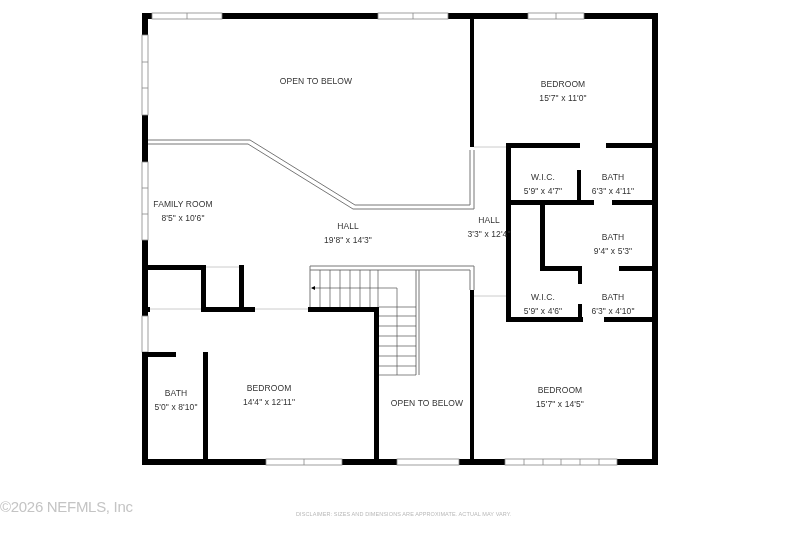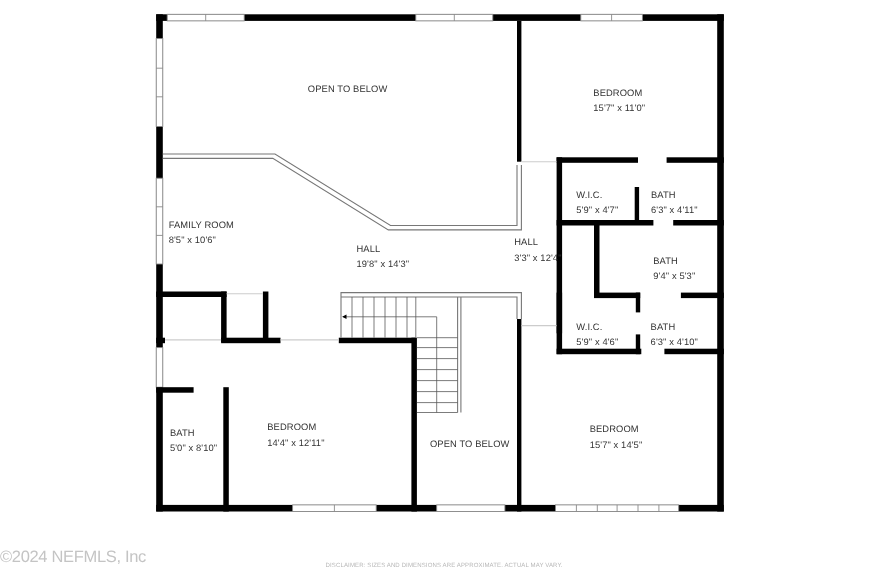--- a/index.html
+++ b/index.html
@@ -3,21 +3,21 @@
 <meta charset="utf-8">
 <style>
   html, body { margin:0; padding:0; background:#ffffff; }
   body { width:800px; height:533px; position:relative; overflow:hidden; font-family:"Liberation Sans", sans-serif; }
   #plan { position:absolute; left:0; top:0; width:800px; height:533px; }
   .wall { fill:#000; }
   .win { fill:#fff; stroke:#888; stroke-width:0.8; }
   .rail { fill:none; stroke:#777; stroke-width:1; }
   .stair { fill:none; stroke:#555; stroke-width:0.7; }
   .thin { stroke:#ccc; stroke-width:1; }
-  .label { position:absolute; transform:translateX(-50%); font-size:8.5px; color:#333; line-height:14px; white-space:nowrap; letter-spacing:0.1px; }
+  .label { position:absolute; transform:translateX(-50%); text-align:center; font-size:8.5px; color:#333; line-height:14px; white-space:nowrap; letter-spacing:0.1px; }
   .copyright { position:absolute; left:0; top:498px; font-size:15px; color:#c4c4c4; letter-spacing:-0.3px; }
   .disclaimer { position:absolute; left:296px; top:511px; font-size:5.5px; color:#b8b8b8; letter-spacing:0.1px; }
 </style>
 </head>
 <body>
 
 <svg id="plan" viewBox="0 0 800 533" xmlns="http://www.w3.org/2000/svg">
 
   <g>
 
@@ -179,14 +179,14 @@
   <div>14'4" x 12'11"</div>
 </div>
 <div class="label" style="left:427px; top:396px;">
   <div>OPEN TO BELOW</div>
 </div>
 <div class="label" style="left:560px; top:383px;">
   <div>BEDROOM</div>
   <div>15'7" x 14'5"</div>
 </div>
 
-<div class="copyright">©2024 NEFMLS, Inc</div>
+<div class="copyright">©2026 NEFMLS, Inc</div>
 <div class="disclaimer">DISCLAIMER: SIZES AND DIMENSIONS ARE APPROXIMATE. ACTUAL MAY VARY.</div>
 
 </body></html>

